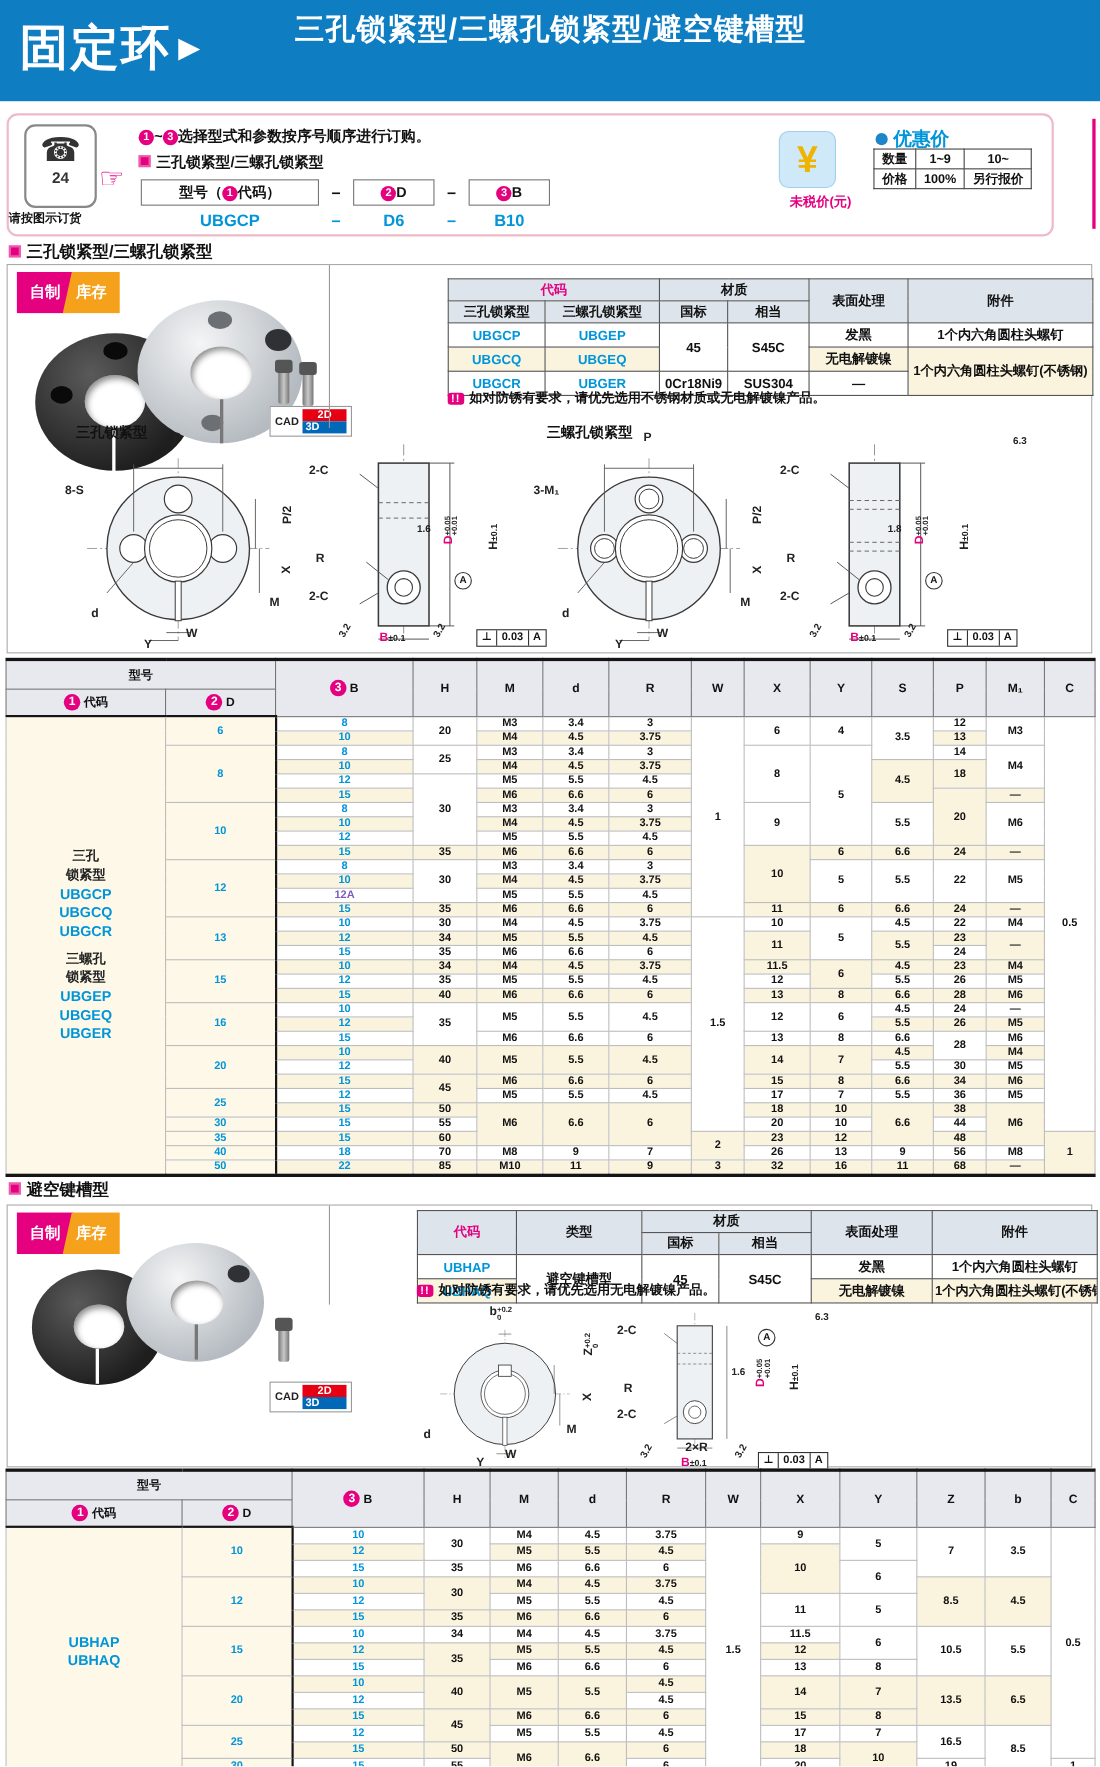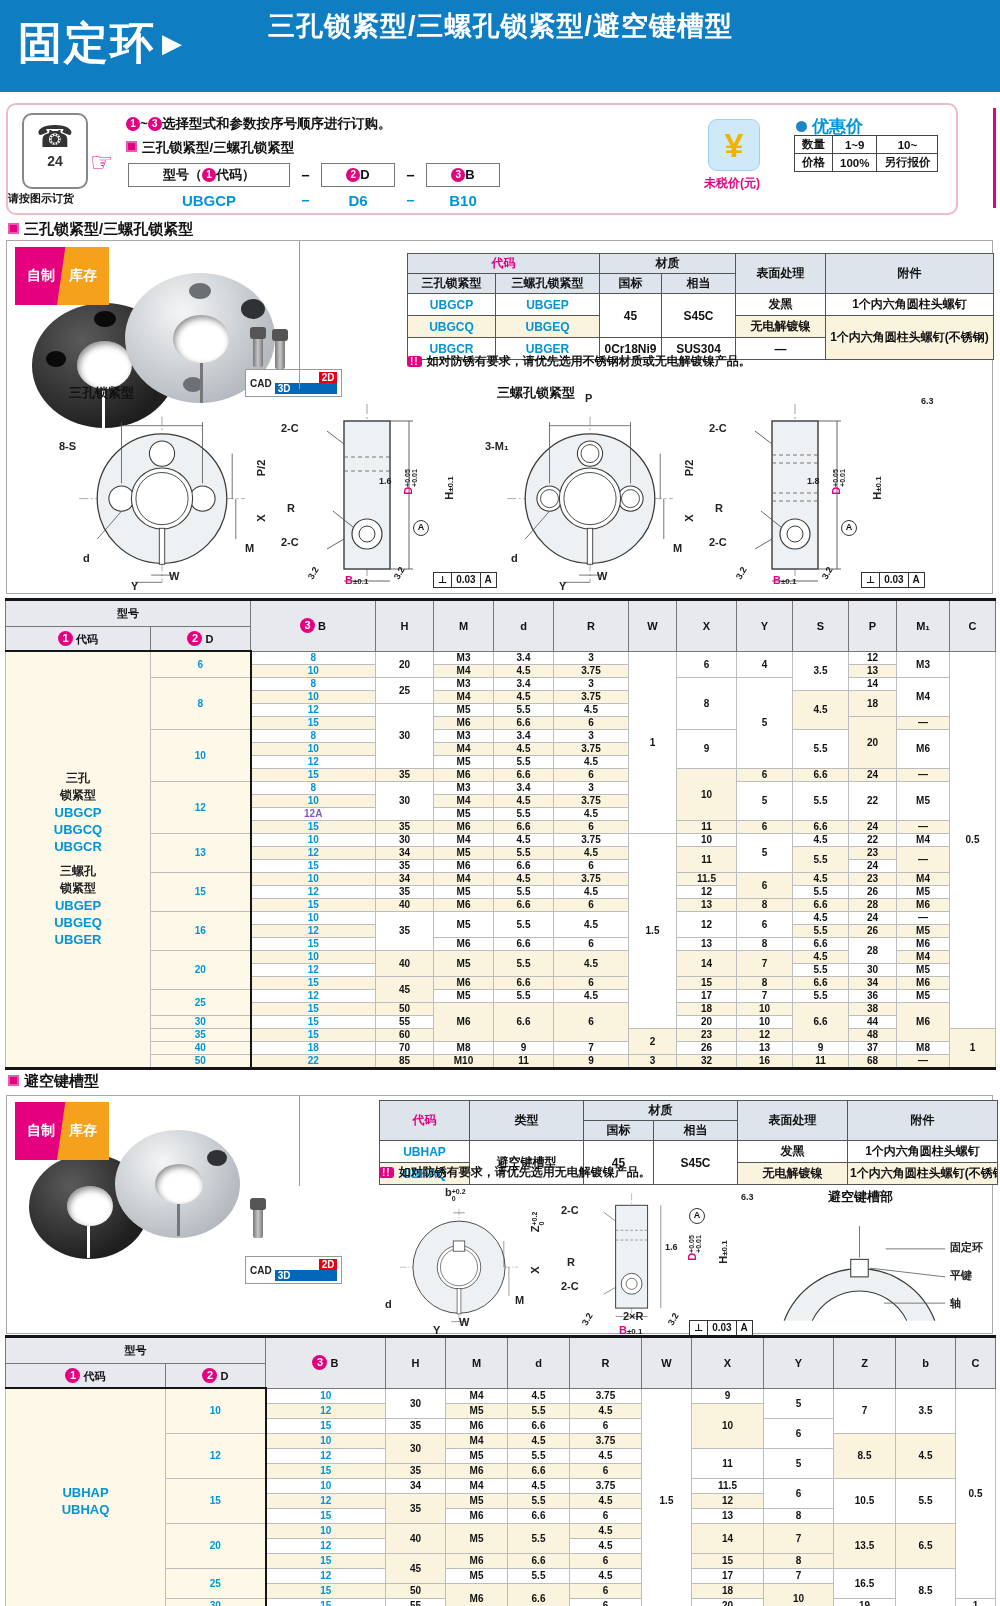--- a/index.html
+++ b/index.html
@@ -30,47 +30,47 @@
   .cn{display:inline-block;width:14px;height:14px;line-height:14px;border-radius:50%;background:#e4007f;color:#fff;
       font-size:10px;font-weight:bold;text-align:center;vertical-align:1px;}
   .mboxrow{position:absolute;left:120px;top:58px;display:flex;align-items:center;gap:8px;}
   .mbox{border:1.5px solid #777;background:#fff;height:22px;line-height:22px;text-align:center;font-size:13px;font-weight:bold;padding:0 10px;}
   .mb1{width:140px;} .mb23{width:52px;}
   .odash{font-size:15px;font-weight:bold;}
   .exrow{position:absolute;left:120px;top:86px;display:flex;align-items:center;gap:8px;color:#0095d9;font-weight:bold;font-size:15px;}
   .ex1{width:162px;text-align:center;} .exd{color:#0095d9;} .ex23{width:74px;text-align:center;}
   .yentile{position:absolute;left:700px;top:14px;width:50px;height:50px;background:#cfe9f8;border:1.5px solid #9fd0ec;border-radius:9px;
            text-align:center;line-height:50px;font-size:34px;font-weight:bold;color:#f0b400;}
-  .yencap{position:absolute;left:676px;top:70px;width:96px;text-align:center;font-size:12px;font-weight:bold;color:#e4007f;}
+  .yencap{position:absolute;left:690px;top:70px;width:96px;text-align:center;font-size:12px;font-weight:bold;color:#e4007f;}
   .pricetitle{position:absolute;left:788px;top:10px;font-size:17px;font-weight:bold;color:#0095d9;}
   .bluedot{display:inline-block;width:11px;height:11px;border-radius:50%;background:#1c86c8;margin-right:5px;}
   .pricetable{position:absolute;left:786px;top:30px;border-collapse:collapse;}
   .pricetable td{border:1px solid #444;font-size:11.5px;font-weight:bold;padding:1px 7px;text-align:center;background:#fff;}
   .edge{position:absolute;left:993px;top:108px;width:3px;height:100px;background:#e4007f;}
   
   .sectitle{position:absolute;font-size:15px;font-weight:bold;}
   .st1{left:8px;top:220px;} .st2{left:8px;top:1072px;}
   
   .cbox{position:absolute;left:6px;width:985px;border:1.5px solid #aaa;background:#fff;}
   .cb1{top:240px;height:352px;} .cb2{top:1095px;height:237px;}
   .bdgrow{position:absolute;left:8px;top:6px;z-index:5;}
-  .bdg{display:inline-block;padding:20px 12px;color:#fff;font-weight:bold;font-size:14px;}
+  .bdg{display:inline-block;padding:10px 12px;color:#fff;font-weight:bold;font-size:14px;}
   .bdg.make{background:#e4007f;clip-path:polygon(0 0,100% 0,84% 100%,0 100%);}
   .bdg.stock{background:#f5a11c;clip-path:polygon(16% 0,100% 0,100% 100%,0 100%);margin-left:-10px;}
   .divline{position:absolute;background:#999;width:1px;}
   
   .collar{position:absolute;border-radius:50%;}
   .collar .bore{position:absolute;border-radius:50%;background:#fff;box-shadow:inset 2px 3px 6px rgba(0,0,0,.45);}
   .dot{position:absolute;border-radius:50%;}
   .slitline{position:absolute;background:#fff;width:3px;}
   .screw{position:absolute;width:10px;height:30px;background:linear-gradient(90deg,#777,#c8c8c8,#777);border-radius:2px;}
   .screw::before{content:"";position:absolute;left:-3px;top:-10px;width:16px;height:12px;background:#555;border-radius:3px;}
   .cadbox{position:absolute;border:1px solid #999;background:#fff;display:flex;align-items:center;padding:2px 4px;gap:3px;}
   .cadtxt{font-weight:bold;font-size:10px;color:#222;}
-  .cad2d{background:#e60012;color:#fff;font-size:10px;font-weight:bold;padding:0 3px;display:block;margin-left:44px;}
+  .cad2d{background:#e60012;color:#fff;font-size:10px;font-weight:bold;padding:0 14px;display:block;}
   .cad3d{background:#0068b7;color:#fff;font-size:10px;font-weight:bold;padding:0 3px;display:block;}
   
   .codetable{position:absolute;border-collapse:collapse;table-layout:fixed;background:#fff;}
   .codetable th,.codetable td{border:1px solid #555;font-size:12px;text-align:center;padding:1px 2px;overflow:hidden;white-space:nowrap;}
   .codetable th{background:#dde4ec;font-weight:bold;height:17px;}
   .codetable td{height:19px;font-weight:bold;}
   .codetable tbody tr:nth-child(even) td{background:#faf3de;}
   .codetable{border:1.5px solid #222;}
   .pink{color:#e4007f;}
   .blue{color:#0095d9;}
@@ -745,21 +745,21 @@
         <tr>
           <td class="blue dcol">40</td>
           <td class="blue bcol">18</td>
           <td>70</td>
           <td>M8</td>
           <td>9</td>
           <td>7</td>
           <td>26</td>
           <td>13</td>
           <td>9</td>
-          <td>37</td>
+          <td>56</td>
           <td>M8</td>
         </tr>
         <tr>
           <td class="blue dcol">50</td>
           <td class="blue bcol">22</td>
           <td>85</td>
           <td>M10</td>
           <td>11</td>
           <td>9</td>
           <td>3</td>
@@ -892,35 +892,20 @@
       <span class="dl dlsm rot60" style="left:244px;top:128px;">3.2</span>
       <span class="dl" style="left:282px;top:138px;"><span class="pinkt">B</span><span class="subtol">±0.1</span></span>
       <span class="dl dlsm rot60" style="left:330px;top:128px;">3.2</span>
       <span class="gdt" style="position:absolute;left:352px;top:134px;">
           <span>⊥</span>
           <span>0.03</span>
           <span>A</span>
         </span>
     </div>
 
-    <div class="dwg" style="left:765px;top:92px;width:228px;height:142px;">
-      <div class="dwgtitle" style="left:56px;top:0;">避空键槽部</div>
-      <svg style="position:absolute;left:0px;top:20px;" width="175" height="115" viewBox="0 0 200 130">
-        <path d="M14 128 A 92 92 0 0 1 186 128" class="part"></path>
-        <path d="M46 128 A 60 60 0 0 1 154 128" class="hole"></path>
-        <rect x="90" y="58" width="20" height="20" class="hole"></rect>
-        <line x1="100" y1="20" x2="100" y2="56" class="dim"></line>
-        <line x1="130" y1="46" x2="198" y2="46" class="dim"></line>
-        <line x1="112" y1="68" x2="198" y2="78" class="dim"></line>
-        <line x1="128" y1="108" x2="198" y2="108" class="dim"></line>
-      </svg>
-      <span class="dl" style="left:178px;top:52px;">固定环</span>
-      <span class="dl" style="left:178px;top:80px;">平键</span>
-      <span class="dl" style="left:178px;top:108px;">轴</span>
-    </div>
   </div>
 
   <table class="spectable" id="t2" style="top:1335px;width:990px;">
     <colgroup>
         <col style="width:160px">
         <col style="width:100px">
         <col style="width:120px">
         <col style="width:60px">
         <col style="width:62px">
         <col style="width:62px">

